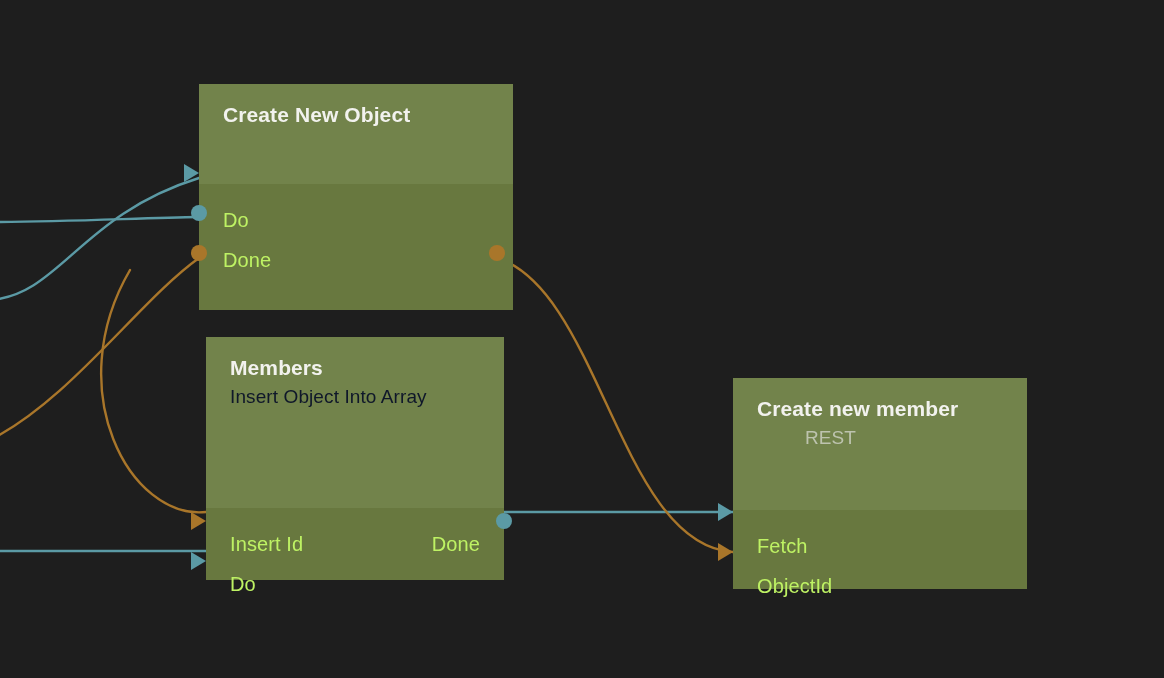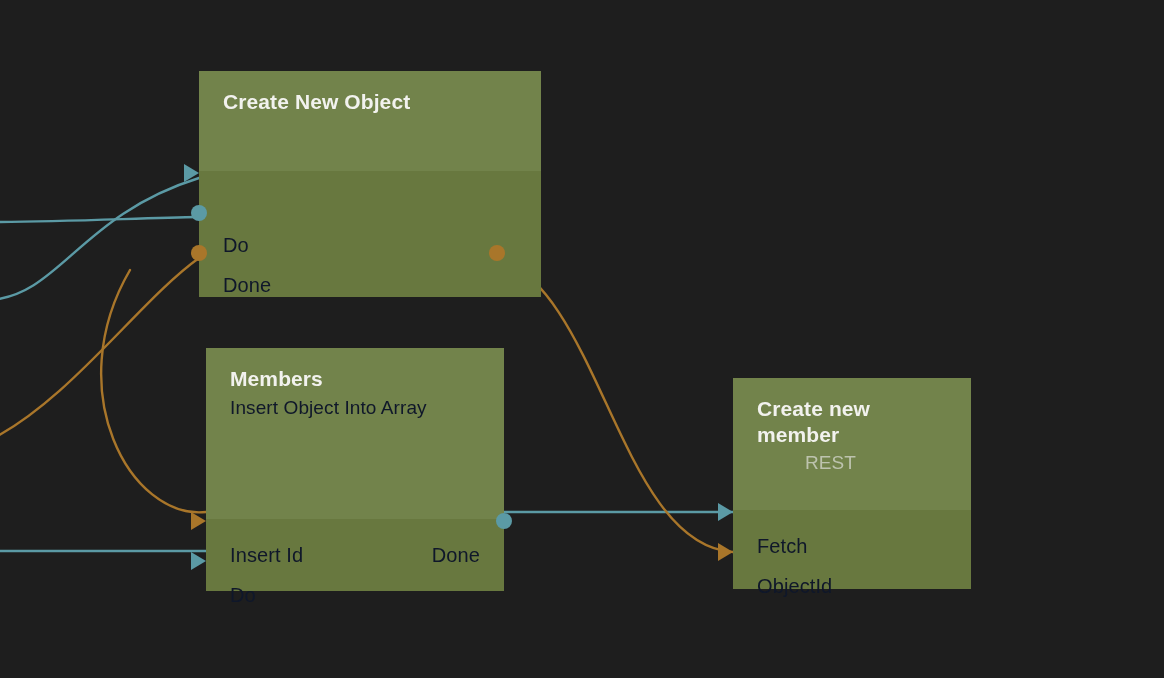--- a/index.html
+++ b/index.html
@@ -61,21 +61,21 @@
   .port-row {
     position: relative;
     height: 40px;
     display: flex;
     align-items: center;
     justify-content: space-between;
     padding: 0 24px;
     box-sizing: border-box;
   }
   .port-label {
-    color: #0f172a;
+    color: #bef264;
     font-size: 20px;
     font-weight: 400;
     letter-spacing: 0.1px;
     line-height: 1;
     white-space: nowrap;
   }
   .port-label.out {
     margin-left: auto;
   }
   
@@ -108,49 +108,49 @@
       <path d="M -10,300 C 60,295 80,215 199,178" fill="none" stroke="#5b9aa5" stroke-width="2.4" stroke-linecap="round"></path>
       <path d="M -10,222 C 60,222 140,218 199,217" fill="none" stroke="#5b9aa5" stroke-width="2.4" stroke-linecap="round"></path>
       <path d="M -10,440 C 70,400 140,300 199,258" fill="none" stroke="#a9762a" stroke-width="2.4" stroke-linecap="round"></path>
       <path d="M 130,270 C 60,390 130,520 206,512" fill="none" stroke="#a9762a" stroke-width="2.4" stroke-linecap="round"></path>
       <path d="M -10,551 C 60,551 140,551 206,551" fill="none" stroke="#5b9aa5" stroke-width="2.4" stroke-linecap="round"></path>
       <path d="M 504,512 C 600,512 660,512 733,512" fill="none" stroke="#5b9aa5" stroke-width="2.4" stroke-linecap="round"></path>
       <path d="M 497,258 C 600,290 620,545 733,552" fill="none" stroke="#a9762a" stroke-width="2.4" stroke-linecap="round"></path>
     </svg>
 
   <div id="nodes">
-      <div class="node" style="left: 199px; top: 71px; width: 342px; height: 226px; background: rgb(104, 120, 63); gap: 38px;">
+      <div class="node" style="left: 199px; top: 84px; width: 314px; height: 226px; background: rgb(104, 120, 63);">
         <div class="node-header" style="background: rgb(114, 131, 75); height: 66px;">
           <div class="node-title">Create New Object</div>
         </div>
         <div class="node-body">
           <div class="port-row">
             <span class="port-label">Do</span>
           </div>
           <div class="port-row">
             <span class="port-label">Done</span>
           </div>
         </div>
       </div>
-      <div class="node" style="left: 206px; top: 348px; width: 298px; height: 243px; background: rgb(104, 120, 63);">
+      <div class="node" style="left: 206px; top: 337px; width: 298px; height: 243px; background: rgb(104, 120, 63);">
         <div class="node-header" style="background: rgb(114, 131, 75); height: 137px;">
           <div class="node-title">Members</div>
           <div class="node-subtitle" style="color: #0f172a;">Insert Object Into Array</div>
         </div>
         <div class="node-body">
           <div class="port-row">
             <span class="port-label">Insert Id</span>
             <span class="port-label out">Done</span>
           </div>
           <div class="port-row">
             <span class="port-label">Do</span>
           </div>
         </div>
       </div>
-      <div class="node" style="left: 733px; top: 378px; width: 238px; height: 211px; background: rgb(104, 120, 63);">
+      <div class="node" style="left: 733px; top: 378px; width: 294px; height: 211px; background: rgb(104, 120, 63);">
         <div class="node-header" style="background: rgb(114, 131, 75); height: 98px;">
           <div class="node-title">Create new member</div>
           <div class="node-subtitle" style="color: rgb(189, 195, 174); margin-left: 48px;">REST</div>
         </div>
         <div class="node-body">
           <div class="port-row">
             <span class="port-label">Fetch</span>
           </div>
           <div class="port-row">
             <span class="port-label">ObjectId</span>

